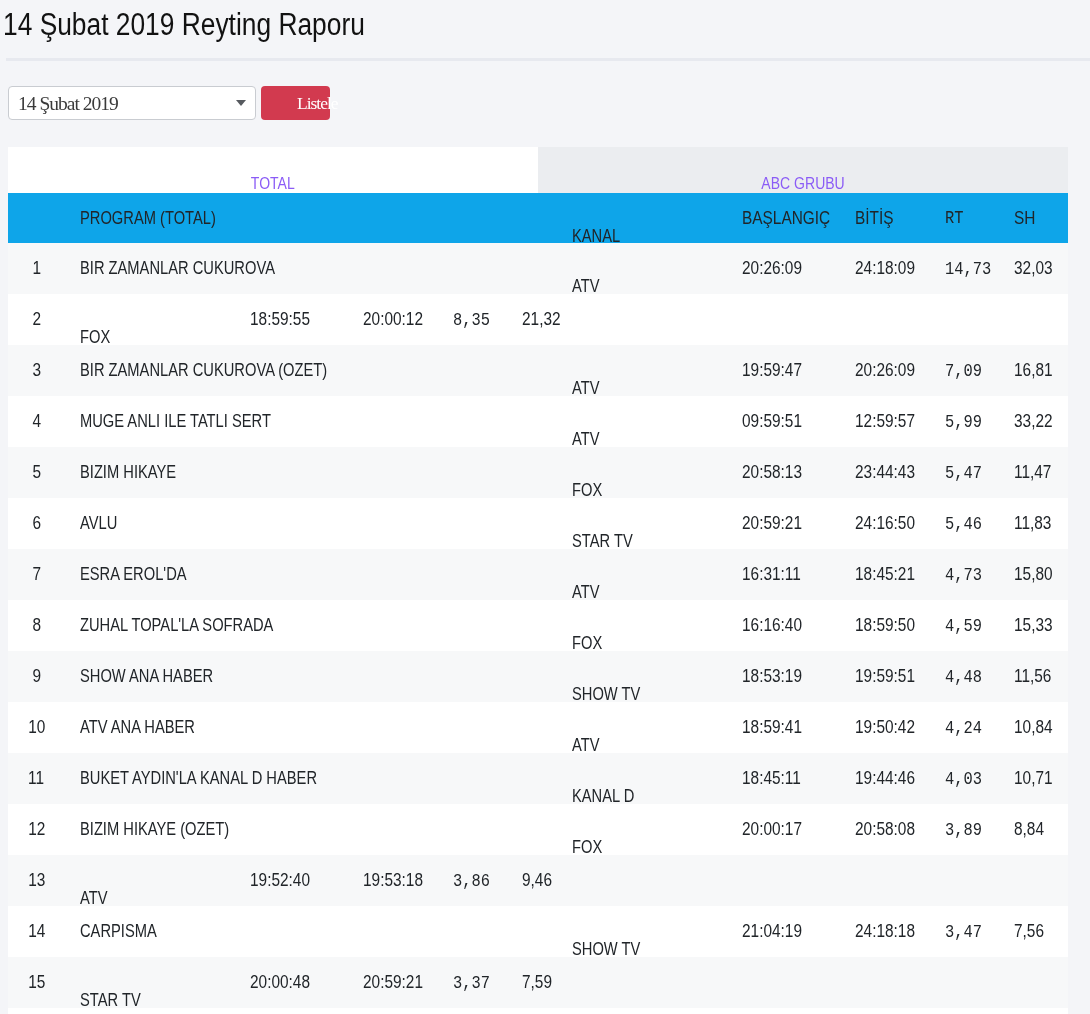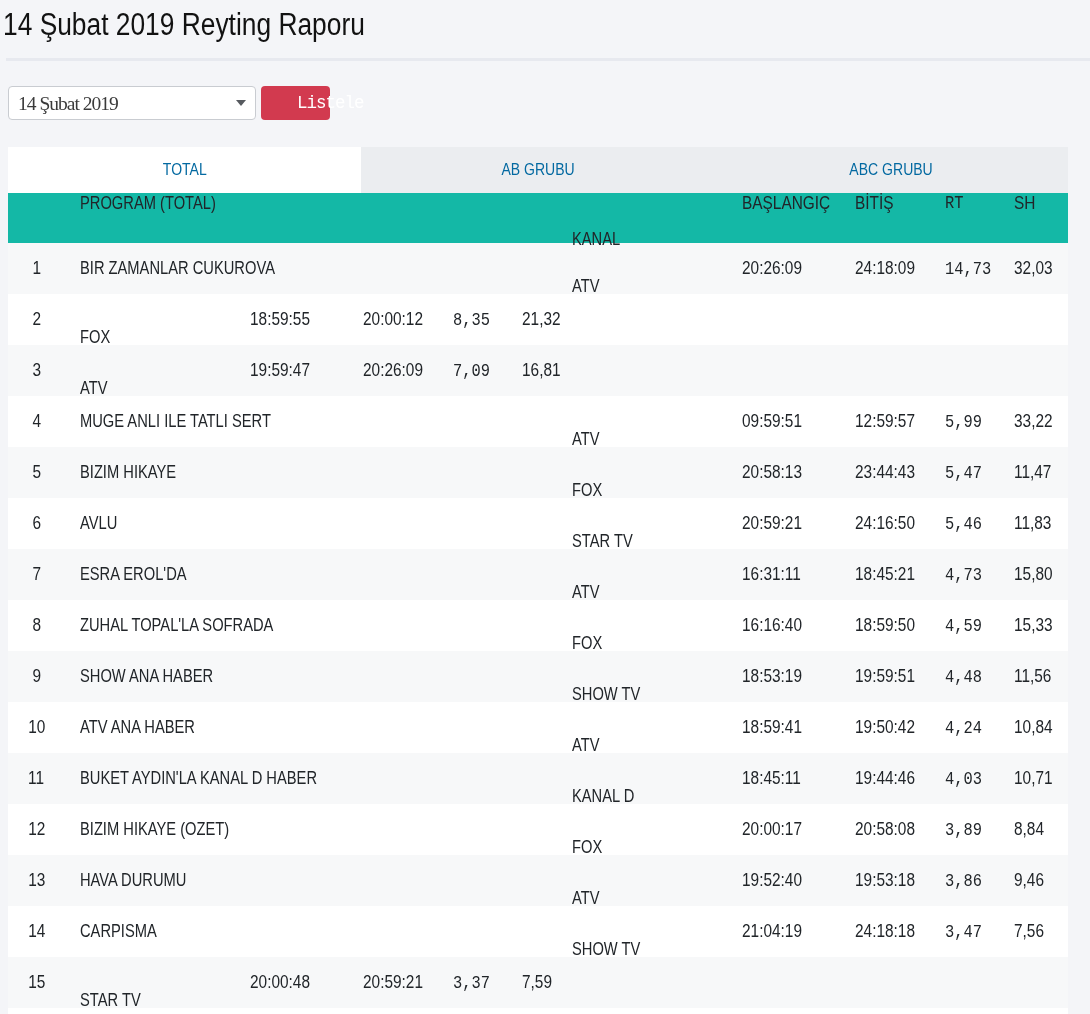--- a/index.html
+++ b/index.html
@@ -38,36 +38,36 @@
     position: absolute; right: 10px; top: 14px;
     width: 0; height: 0; pointer-events: none;
     border-left: 5.5px solid transparent; border-right: 5.5px solid transparent;
     border-top: 6px solid #565a5f;
   }
   .list-button {
     margin-left: 5px;
     width: 69px; height: 34px;
     background: var(--accent, #d23a4f);
     border: none; border-radius: 4px;
-    color: #fff; font-family: Liberation Mono, monospace; font-size: 17.5px; letter-spacing: -1px;
+    color: #fff; font-family: Liberation Serif, serif; font-size: 17.5px; letter-spacing: -1px;
     cursor: pointer;
     padding-left: 36px;
   }
   .tabs {
     margin: 26.5px 0 0 8px; width: 1060px; height: 46.5px;
     display: flex;
   }
   .tab {
-    flex: 1 1 0; display: flex; align-items: center; justify-content: center;
+    flex: 1 1 0; display: flex; align-items: flex-end; justify-content: center;
     background: var(--tab_inactive_bg, #ebedf0);
-    font-size: 16.5px; color: #0369a1; cursor: pointer;
+    font-size: 16.5px; color: #8b5cf6; cursor: pointer;
   }
   .tab.active { background: #fff; }
   .ratings-table { width: 1060px; margin-left: 8px; background: #fff; font-size: 17.5px; }
-  .thead { height: 50px; display: flex; background: #14b8a6; }
+  .thead { height: 50px; display: flex; align-items: center; background: #0ea5e9; }
   .trow { height: 51px; display: flex; align-items: center; }
   .trow:nth-of-type(odd) { background: var(--row_stripe_bg, #f7f8f9); }
   .filler { height: 51px; background: #fff; }
   .cell { white-space: nowrap; overflow: visible; }
   .c0 { width: 57px; text-align: center; }
   .c1 { width: 492px; padding-left: 15px; }
   .c2 { width: 170px; padding-left: 15px; margin-top: 36px; }
   .c3 { width: 113px; padding-left: 15px; }
   .c4 { width: 90px; padding-left: 15px; }
   .c5 { width: 69px; padding-left: 15px; font-family: Liberation Mono, monospace; }
@@ -94,23 +94,20 @@
     <span class="select-arrow"></span>
   </div>
   <button class="list-button">Listele</button>
 </div>
 
 <div class="tabs">
       <div class="tab active">
       <span class="cx cxc">TOTAL</span>
     </div>
       <div class="tab">
-      <span class="cx cxc">AB GRUBU</span>
-    </div>
-      <div class="tab">
       <span class="cx cxc">ABC GRUBU</span>
     </div>
 </div>
 
 <div class="ratings-table">
   <div class="thead">
         <div class="cell c0"><span class="cx cxc"></span></div>
         <div class="cell c1"><span class="cx cxl">PROGRAM (TOTAL)</span></div>
         <div class="cell c2"><span class="cx cxl">KANAL</span></div>
         <div class="cell c3"><span class="cx cxl">BAŞLANGIÇ</span></div>
@@ -131,20 +128,21 @@
       <div class="trow">
         <div class="cell c0"><span class="cx cxc">2</span></div>
         <div class="cell c2"><span class="cx cxl">FOX</span></div>
         <div class="cell c3"><span class="cx cxl">18:59:55</span></div>
         <div class="cell c4"><span class="cx cxl">20:00:12</span></div>
         <div class="cell c5"><span class="cx cxl">8,35</span></div>
         <div class="cell c6"><span class="cx cxl">21,32</span></div>
       </div>
       <div class="trow">
         <div class="cell c0"><span class="cx cxc">3</span></div>
+        <div class="cell c1"><span class="cx cxl">BIR ZAMANLAR CUKUROVA (OZET)</span></div>
         <div class="cell c2"><span class="cx cxl">ATV</span></div>
         <div class="cell c3"><span class="cx cxl">19:59:47</span></div>
         <div class="cell c4"><span class="cx cxl">20:26:09</span></div>
         <div class="cell c5"><span class="cx cxl">7,09</span></div>
         <div class="cell c6"><span class="cx cxl">16,81</span></div>
       </div>
       <div class="trow">
         <div class="cell c0"><span class="cx cxc">4</span></div>
         <div class="cell c1"><span class="cx cxl">MUGE ANLI ILE TATLI SERT</span></div>
         <div class="cell c2"><span class="cx cxl">ATV</span></div>
@@ -220,21 +218,20 @@
         <div class="cell c0"><span class="cx cxc">12</span></div>
         <div class="cell c1"><span class="cx cxl">BIZIM HIKAYE (OZET)</span></div>
         <div class="cell c2"><span class="cx cxl">FOX</span></div>
         <div class="cell c3"><span class="cx cxl">20:00:17</span></div>
         <div class="cell c4"><span class="cx cxl">20:58:08</span></div>
         <div class="cell c5"><span class="cx cxl">3,89</span></div>
         <div class="cell c6"><span class="cx cxl">8,84</span></div>
       </div>
       <div class="trow">
         <div class="cell c0"><span class="cx cxc">13</span></div>
-        <div class="cell c1"><span class="cx cxl">HAVA DURUMU</span></div>
         <div class="cell c2"><span class="cx cxl">ATV</span></div>
         <div class="cell c3"><span class="cx cxl">19:52:40</span></div>
         <div class="cell c4"><span class="cx cxl">19:53:18</span></div>
         <div class="cell c5"><span class="cx cxl">3,86</span></div>
         <div class="cell c6"><span class="cx cxl">9,46</span></div>
       </div>
       <div class="trow">
         <div class="cell c0"><span class="cx cxc">14</span></div>
         <div class="cell c1"><span class="cx cxl">CARPISMA</span></div>
         <div class="cell c2"><span class="cx cxl">SHOW TV</span></div>

